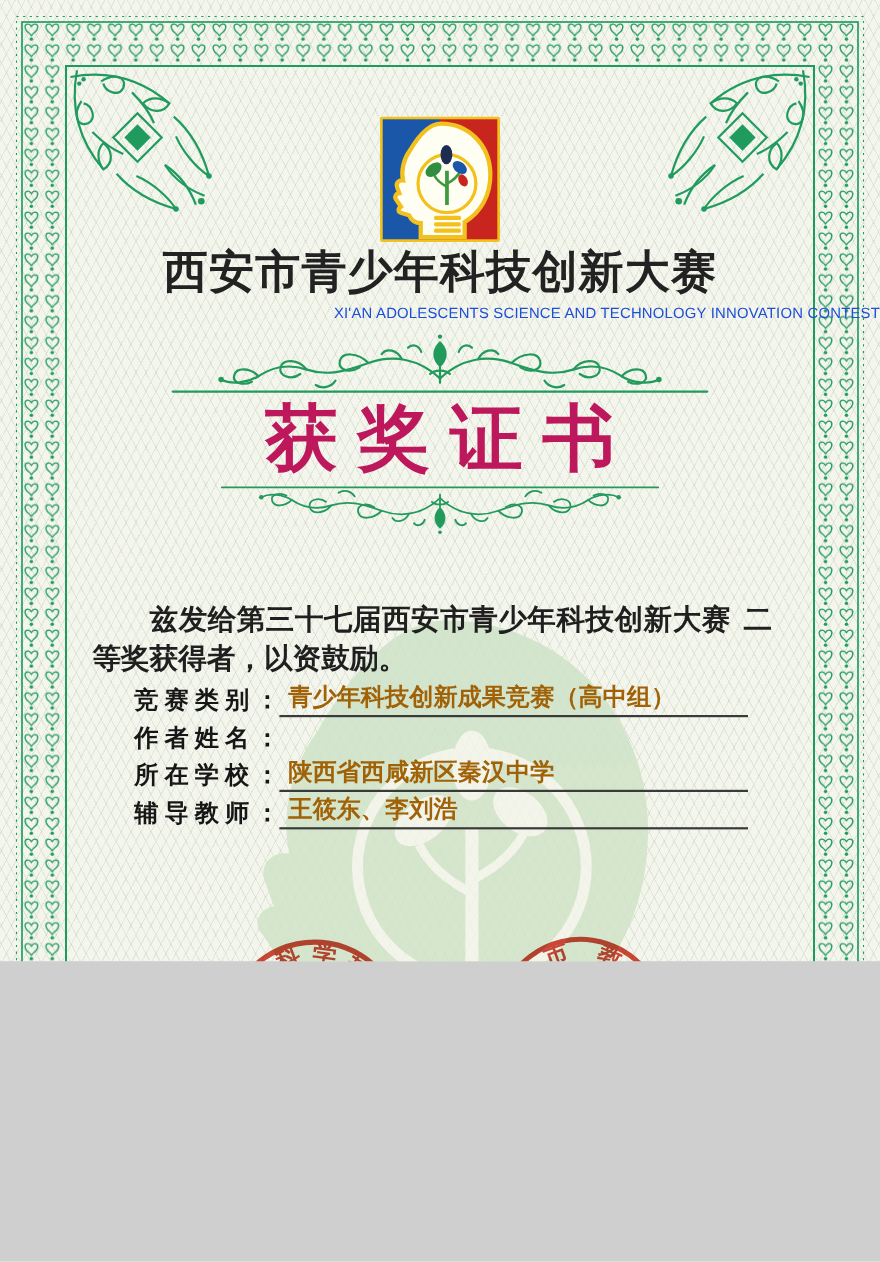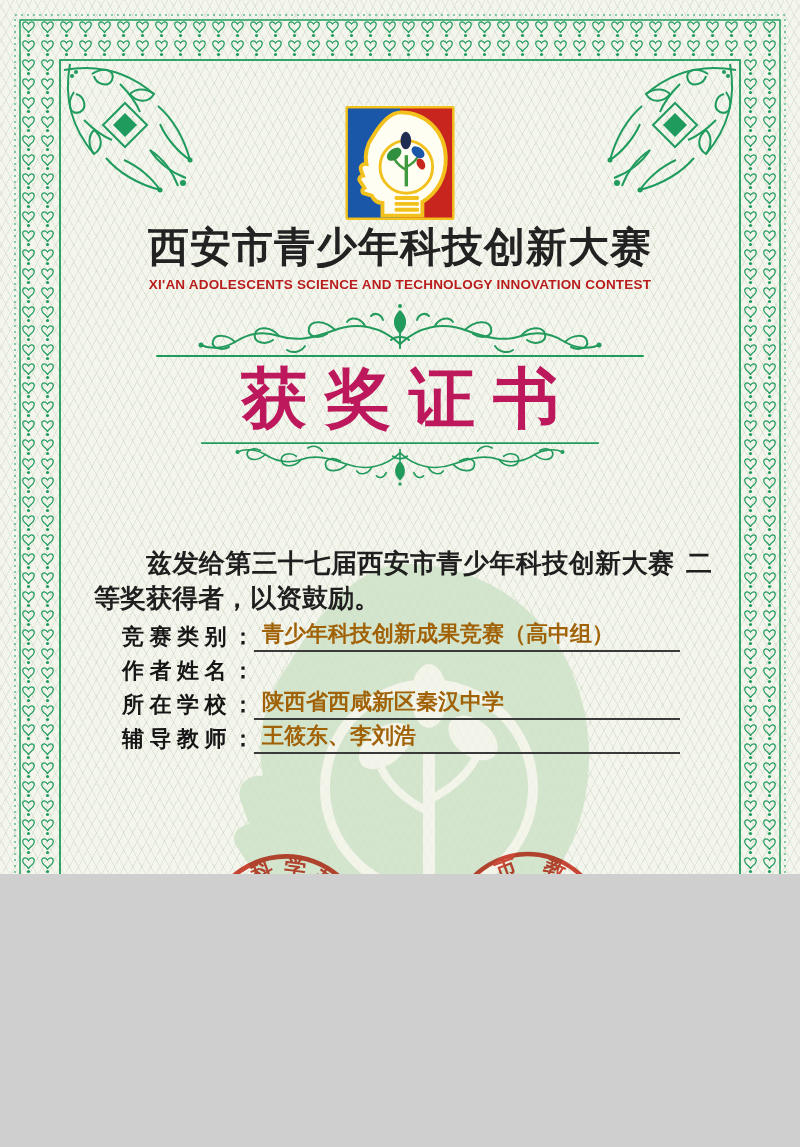--- a/index.html
+++ b/index.html
@@ -16,32 +16,32 @@
   }
   .defs-svg{position:absolute;width:0;height:0;overflow:hidden;}
   .watermark{position:absolute;left:205px;top:552px;width:400px;height:440px;z-index:0;opacity:.85;}
   .borderart{position:absolute;inset:0;z-index:1;}
   .logo{position:absolute;left:344px;top:103px;width:112px;height:120px;z-index:2;}
   .title-cn{
     position:absolute;left:0;top:220px;width:100%;text-align:center;z-index:2;
     font-size:41px;font-weight:700;letter-spacing:1px;color:#222;
   }
   .title-en{
-    position:absolute;left:0;top:277px;width:100%;text-align:center;z-index:2;
+    position:absolute;left:0;top:277px;width:100%;text-align:right;z-index:2;
     font-family:"Liberation Sans","DejaVu Sans",sans-serif;
-    font-size:13.5px;font-weight:700;color:#b91c1c;letter-spacing:.2px;
+    font-size:13.5px;font-weight:400;color:#1d4ed8;letter-spacing:.2px;
   }
   .flourish-top{position:absolute;left:155px;top:300px;width:490px;height:62px;z-index:2;}
   .flourish-bottom{position:absolute;left:200px;top:438px;width:400px;height:51px;z-index:2;transform:scaleY(-1);}
   .award-heading{
     position:absolute;left:0;top:354px;width:100%;text-align:center;z-index:2;
     font-size:66px;font-weight:700;color:#be185d;letter-spacing:18px;padding-left:18px;box-sizing:border-box;
   }
   .statement{
-    position:absolute;left:94px;top:520px;width:618px;z-index:2;
+    position:absolute;left:84px;top:520px;width:618px;z-index:2;
     font-size:26px;font-weight:700;line-height:35px;text-indent:2em;text-align:justify;
   }
   .statement .award-level{margin-left:.45em;}
   .fields{position:absolute;left:122px;top:618px;width:558px;z-index:2;}
   .frow{display:flex;align-items:flex-end;height:34px;margin-bottom:0;}
   .flabel{font-size:22px;font-weight:700;line-height:1;padding-bottom:4px;white-space:nowrap;color:#161616;}
   .fvalue{flex:1;border-bottom:2px solid #3a3a3a;font-size:22px;font-weight:700;line-height:1;padding:0 2px 5px 8px;white-space:nowrap;color:#a16207;}
   .issuer{position:absolute;top:941px;z-index:2;font-size:20.5px;font-weight:700;color:#1c1c1c;letter-spacing:.5px;}
   .issuer-left{left:192px;}
   .issuer-right{left:466px;}

